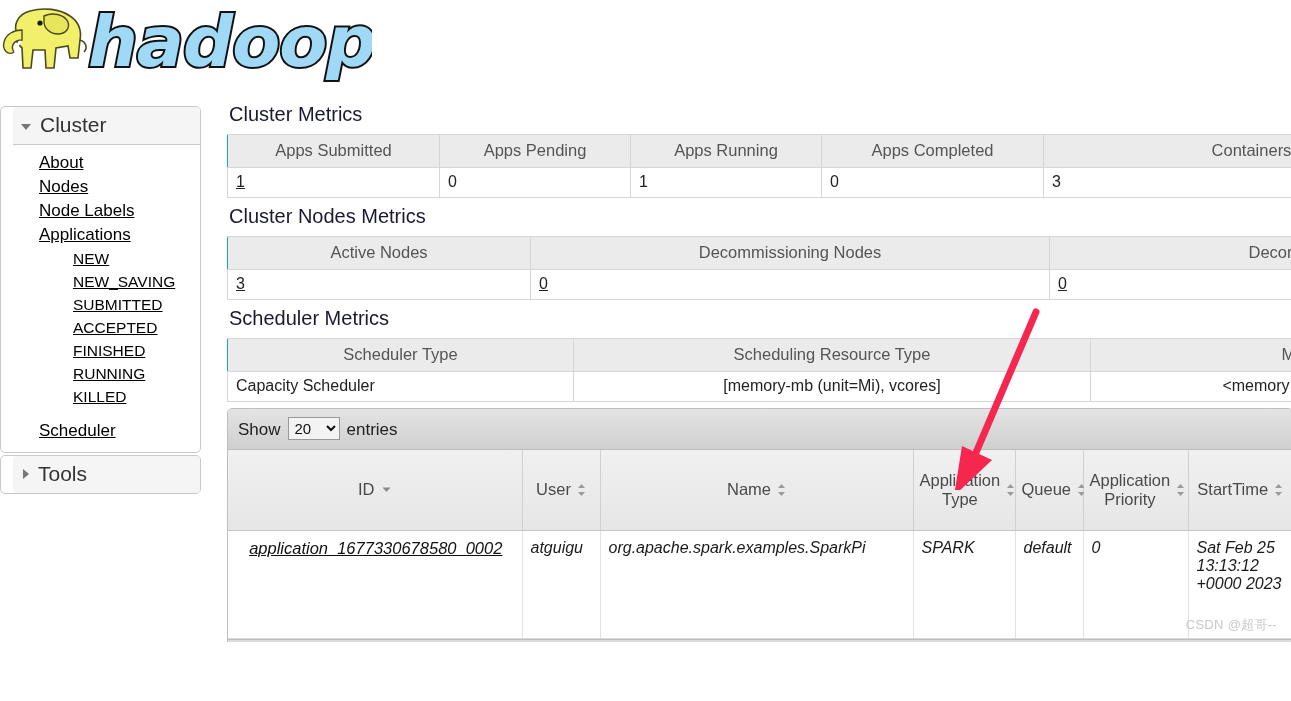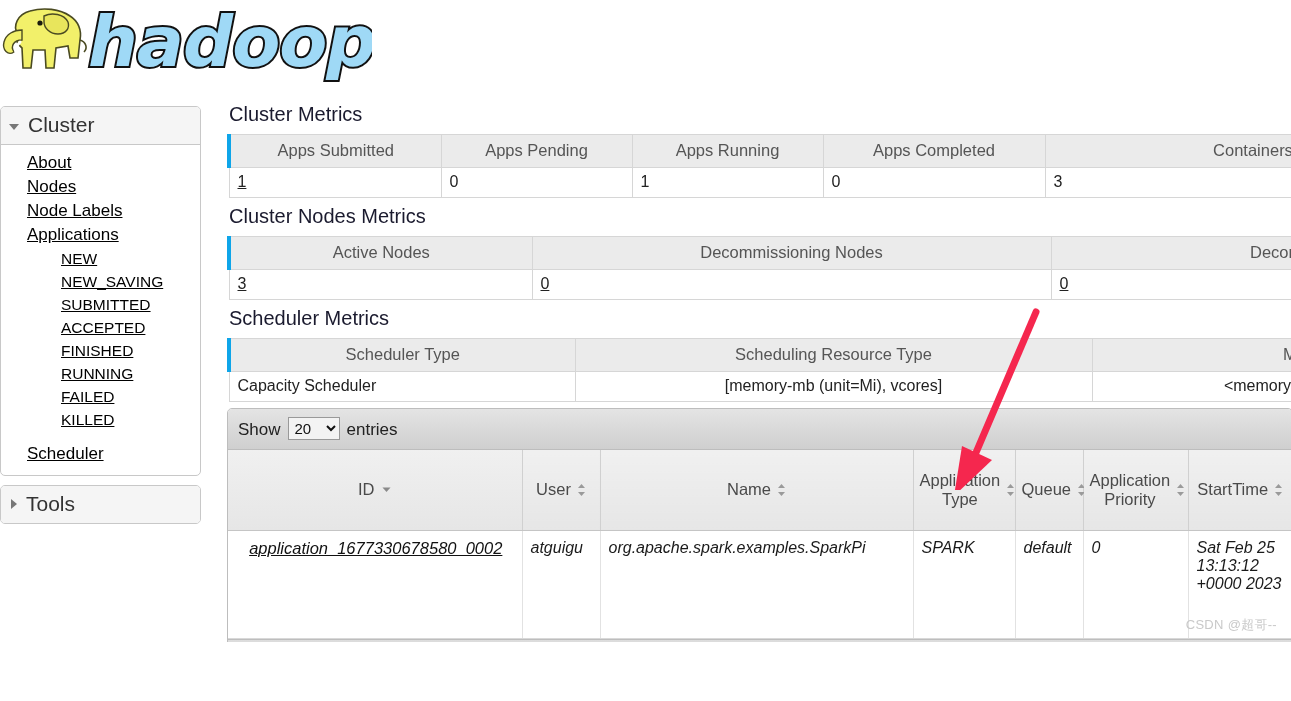--- a/index.html
+++ b/index.html
@@ -15,21 +15,22 @@
   
   #logo-area { position: absolute; left: 0; top: 0; width: 380px; height: 88px; }
   #logo-svg { display: block; }
 
   
   #sidebar { position: absolute; left: 0px; top: 106px; width: 201px; }
   .nav-block {
     border: 1px solid #c8c8c8;
     border-radius: 5px;
     background: #ffffff;
-    margin-bottom: 9px;
+    margin-bottom: 2px;
+    padding-left: 12px;
   }
   .nav-head {
     background: #f5f5f5;
     border-bottom: 1px solid #c8c8c8;
     border-radius: 4px 4px 0 0;
     padding: 6px 6px 7px 8px;
     font-size: 21px;
     color: #333;
     display: flex;
     align-items: center;
@@ -83,21 +84,21 @@
   table.metrics th {
     background: #ebebeb;
     border: 1px solid #d6d6d6;
     border-left: none;
     color: #555;
     font-weight: normal;
     font-size: 16.5px;
     padding: 6px 8px 7px;
     text-align: center;
   }
-  table.metrics th:first-child { border-left: 4px solid #0ea5e9; text-align: center; }
+  table.metrics th:first-child { border-left: 1px solid #0ea5e9; text-align: center; }
   table.metrics td {
     border: 1px solid #d6d6d6;
     border-top: none;
     border-left: none;
     font-size: 16px;
     color: #222;
     padding: 5px 8px 6px;
     text-align: left;
     background: #fff;
   }
@@ -223,21 +224,20 @@
         <a class="nav-link">About</a>
         <a class="nav-link">Nodes</a>
         <a class="nav-link">Node Labels</a>
         <a class="nav-link">Applications</a>
         <a class="nav-link sub">NEW</a>
         <a class="nav-link sub">NEW_SAVING</a>
         <a class="nav-link sub">SUBMITTED</a>
         <a class="nav-link sub">ACCEPTED</a>
         <a class="nav-link sub">FINISHED</a>
         <a class="nav-link sub">RUNNING</a>
-        <a class="nav-link sub">FAILED</a>
         <a class="nav-link sub">KILLED</a>
         <div class="nav-gap"></div>
         <a class="nav-link">Scheduler</a>
       </div>
     </div>
 
     <div class="nav-block">
       <div class="nav-head collapsed">
         <span class="caret-right"></span>
         <span>Tools</span>

